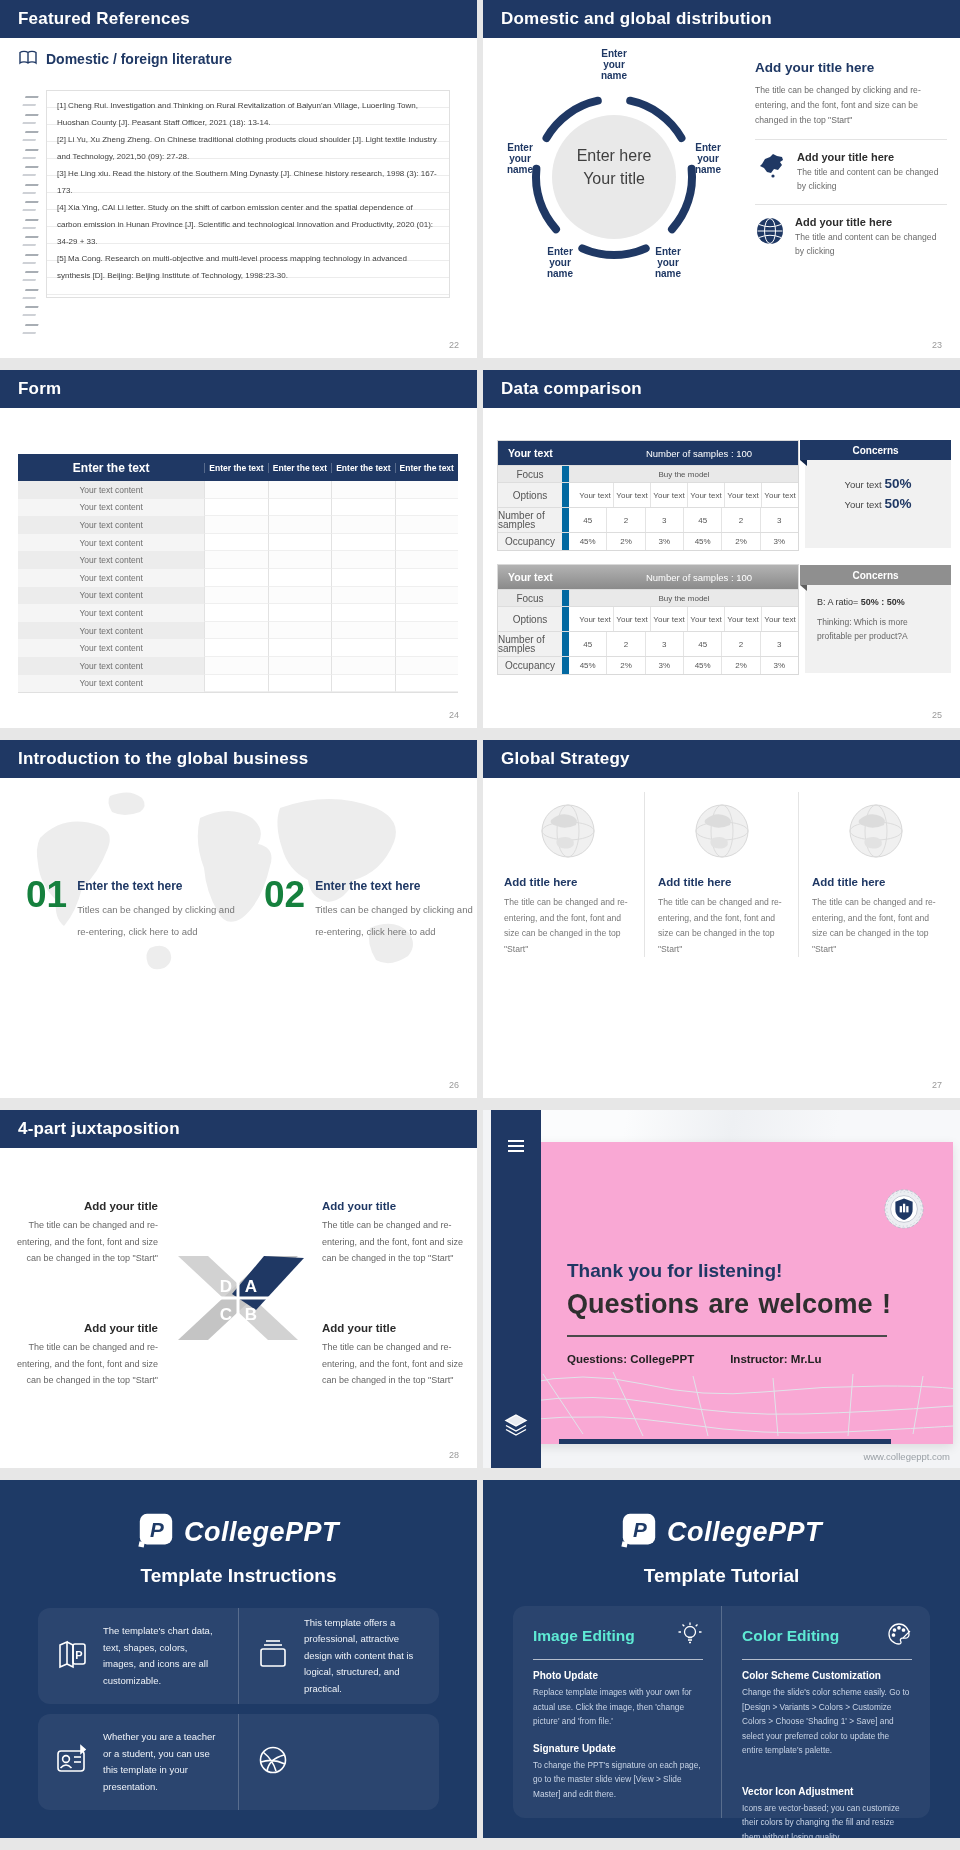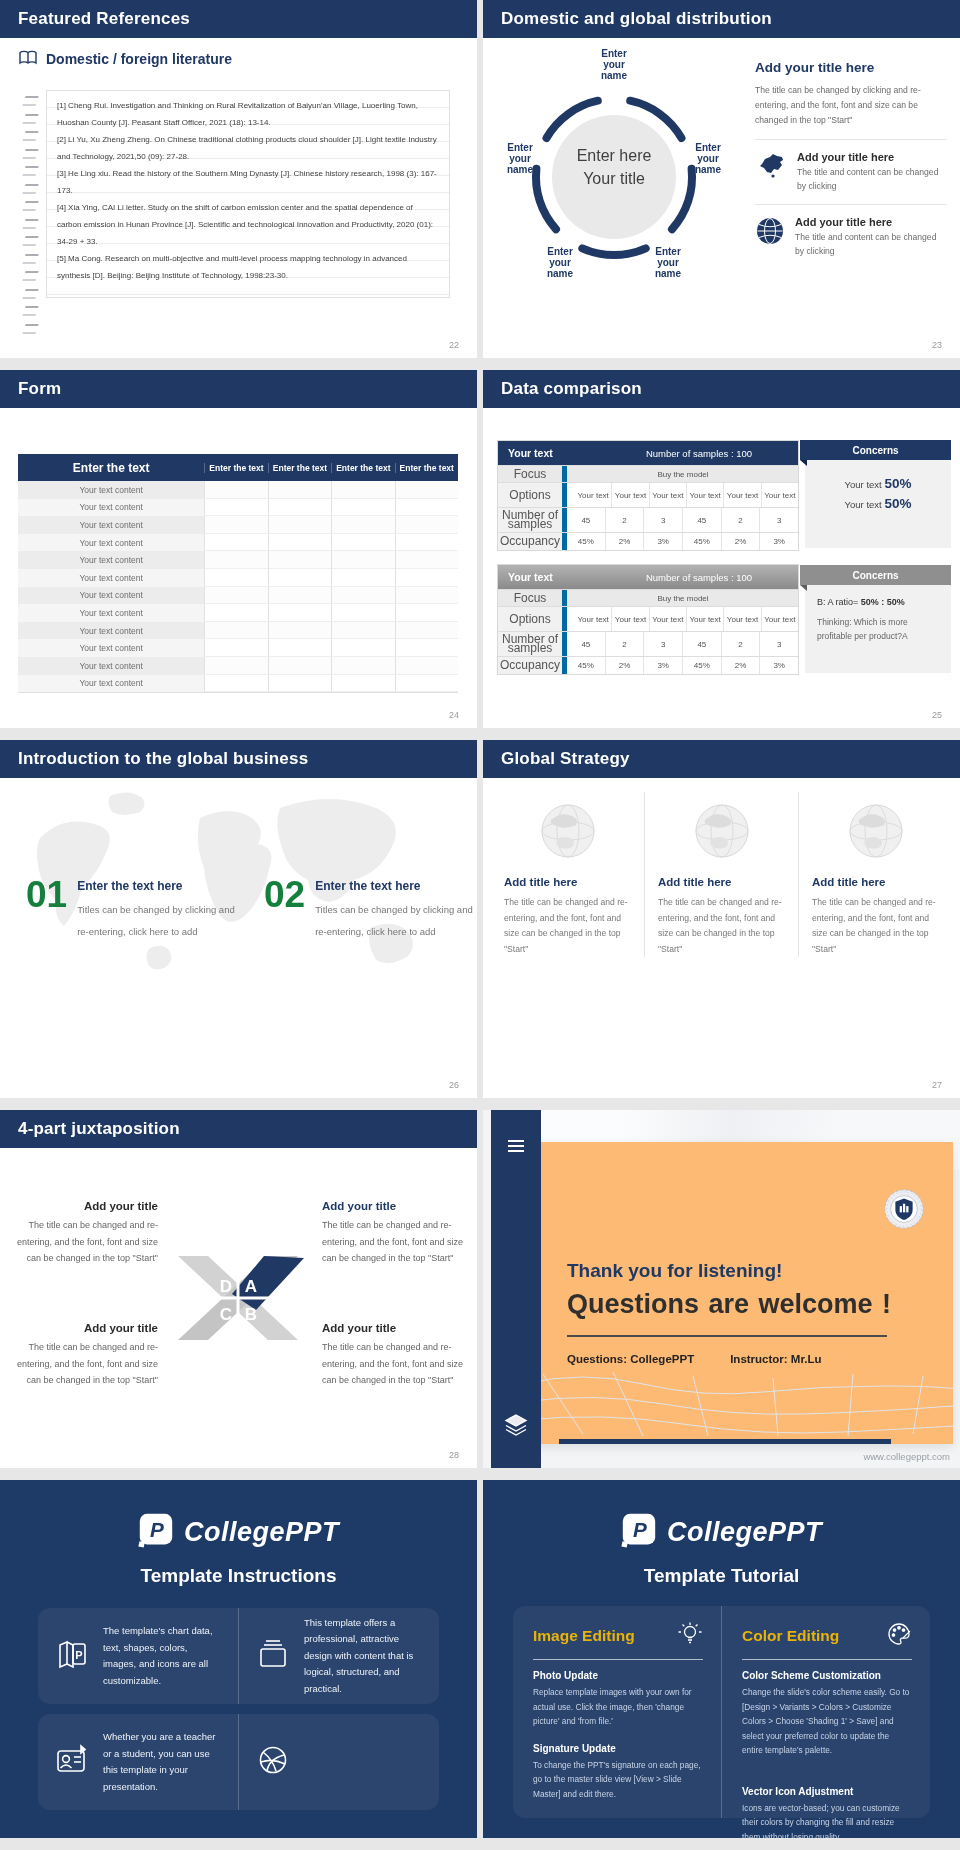--- a/index.html
+++ b/index.html
@@ -55,22 +55,22 @@
 
   
   .cmp-tables{position:absolute;left:14px;top:70px;width:302px;}
   .cmp-table{border:1px solid #d9d9d9;margin-bottom:13px;color:#555;}
   .cmp-head{display:flex;height:24px;color:#fff;align-items:center;}
   .cmp-head.navy{background:#1f3864;}
   .cmp-head.gray{background:linear-gradient(#b3b3b3,#8a8a8a);}
   .cmp-name{width:92px;padding-left:10px;font-weight:bold;font-size:10.5px;}
   .cmp-samples{flex:1;text-align:center;font-size:9.5px;}
   .cmp-row{display:flex;border-top:1px solid #ddd;align-items:stretch;}
-  .cmp-row .cl{width:64px;display:flex;align-items:center;justify-content:center;text-align:center;
-    background:#f1f1f1;border-right:5px solid #0369a1;font-size:12px;line-height:9px;}
+  .cmp-row .cl{width:64px;display:flex;align-items:center;justify-content:center;
+    background:#f1f1f1;border-right:7px solid #0369a1;font-size:10px;line-height:9px;}
   .cmp-row .cv{flex:1;display:flex;align-items:center;justify-content:center;text-align:center;
     border-left:1px solid #e4e4e4;font-size:8px;line-height:9px;}
   .cmp-row .cv:first-of-type{border-left:none;}
   .r-focus{height:16px;background:#e9e9e9;}
   .r-focus .cl{background:#e9e9e9;}
   .r-opts{height:24px;gap:8px;}
   .r-num{height:24px;}
   .r-occ{height:17px;}
   .concerns{position:absolute;left:322px;top:70px;width:146px;}
   .concern{margin-bottom:17px;}
@@ -114,21 +114,21 @@
   .jx-tl{left:8px;top:90px;text-align:right;}
   .jx-tr{left:322px;top:90px;}
   .jx-bl{left:8px;top:212px;text-align:right;}
   .jx-br{left:322px;top:212px;}
   .jx-center{position:absolute;left:164px;top:142px;}
 
   
   .sthanks{background:#f3f4f6;}
   .th-topdeco{position:absolute;left:58px;top:0;right:0;height:60px;
     background:linear-gradient(100deg,#fbfcfd 20%,#eef0f3 45%,#f7f8fa 70%);}
-  .th-card{position:absolute;left:40px;top:32px;width:430px;height:302px;background:#fdba74;
+  .th-card{position:absolute;left:40px;top:32px;width:430px;height:302px;background:#f9a8d4;
     box-shadow:0 3px 10px rgba(0,0,0,.10);}
   .th-side{position:absolute;left:8px;top:0;width:50px;height:358px;background:#1f3864;}
   .hamburger{position:absolute;left:17px;top:30px;}
   .hamburger span{display:block;width:16px;height:2px;background:#fff;margin-bottom:3px;}
   .th-layers{position:absolute;left:12px;bottom:26px;}
   .badge{position:absolute;right:26px;top:44px;}
   .th-text{position:absolute;left:44px;top:118px;}
   .th-line1{font-size:19px;font-weight:bold;color:#1f3864;}
   .th-line2{font-size:27px;font-weight:bold;color:#2f2f2f;margin-top:7px;word-spacing:2px;}
   .th-rule{width:320px;height:2px;background:#4a4a4a;margin-top:15px;}
@@ -146,21 +146,21 @@
     border-radius:12px;display:flex;}
   .cardrow.r1{top:128px;}
   .cardrow.r2{top:234px;}
   .cardcell{flex:1;display:flex;align-items:center;gap:13px;padding:0 16px;}
   .cardcell + .cardcell{border-left:1px solid rgba(255,255,255,.22);}
   .cardcell p{margin:0;font-size:9.5px;color:#eef2f8;line-height:16.5px;}
   .tut-panel{position:absolute;left:30px;top:126px;width:417px;height:212px;
     background:rgba(255,255,255,.055);border-radius:12px;display:flex;}
   .tut-col{flex:1;padding:15px 18px 0 20px;}
   .tut-col + .tut-col{border-left:1px solid rgba(255,255,255,.22);}
-  .tut-head{display:flex;justify-content:space-between;align-items:center;color:#eab308;
+  .tut-head{display:flex;justify-content:space-between;align-items:center;color:#5eead4;
     font-size:15.5px;font-weight:bold;}
   .tut-rule{height:1px;background:rgba(255,255,255,.65);margin:8px 0 10px 0;}
   .tut-sub{font-size:10px;font-weight:bold;color:#fff;margin:10px 0 4px 0;}
   .tut-body{font-size:8.3px;color:#c9d4e6;line-height:14.5px;}
 </style>
 </head>
 <body>
 
 <div id="canvas">
 

